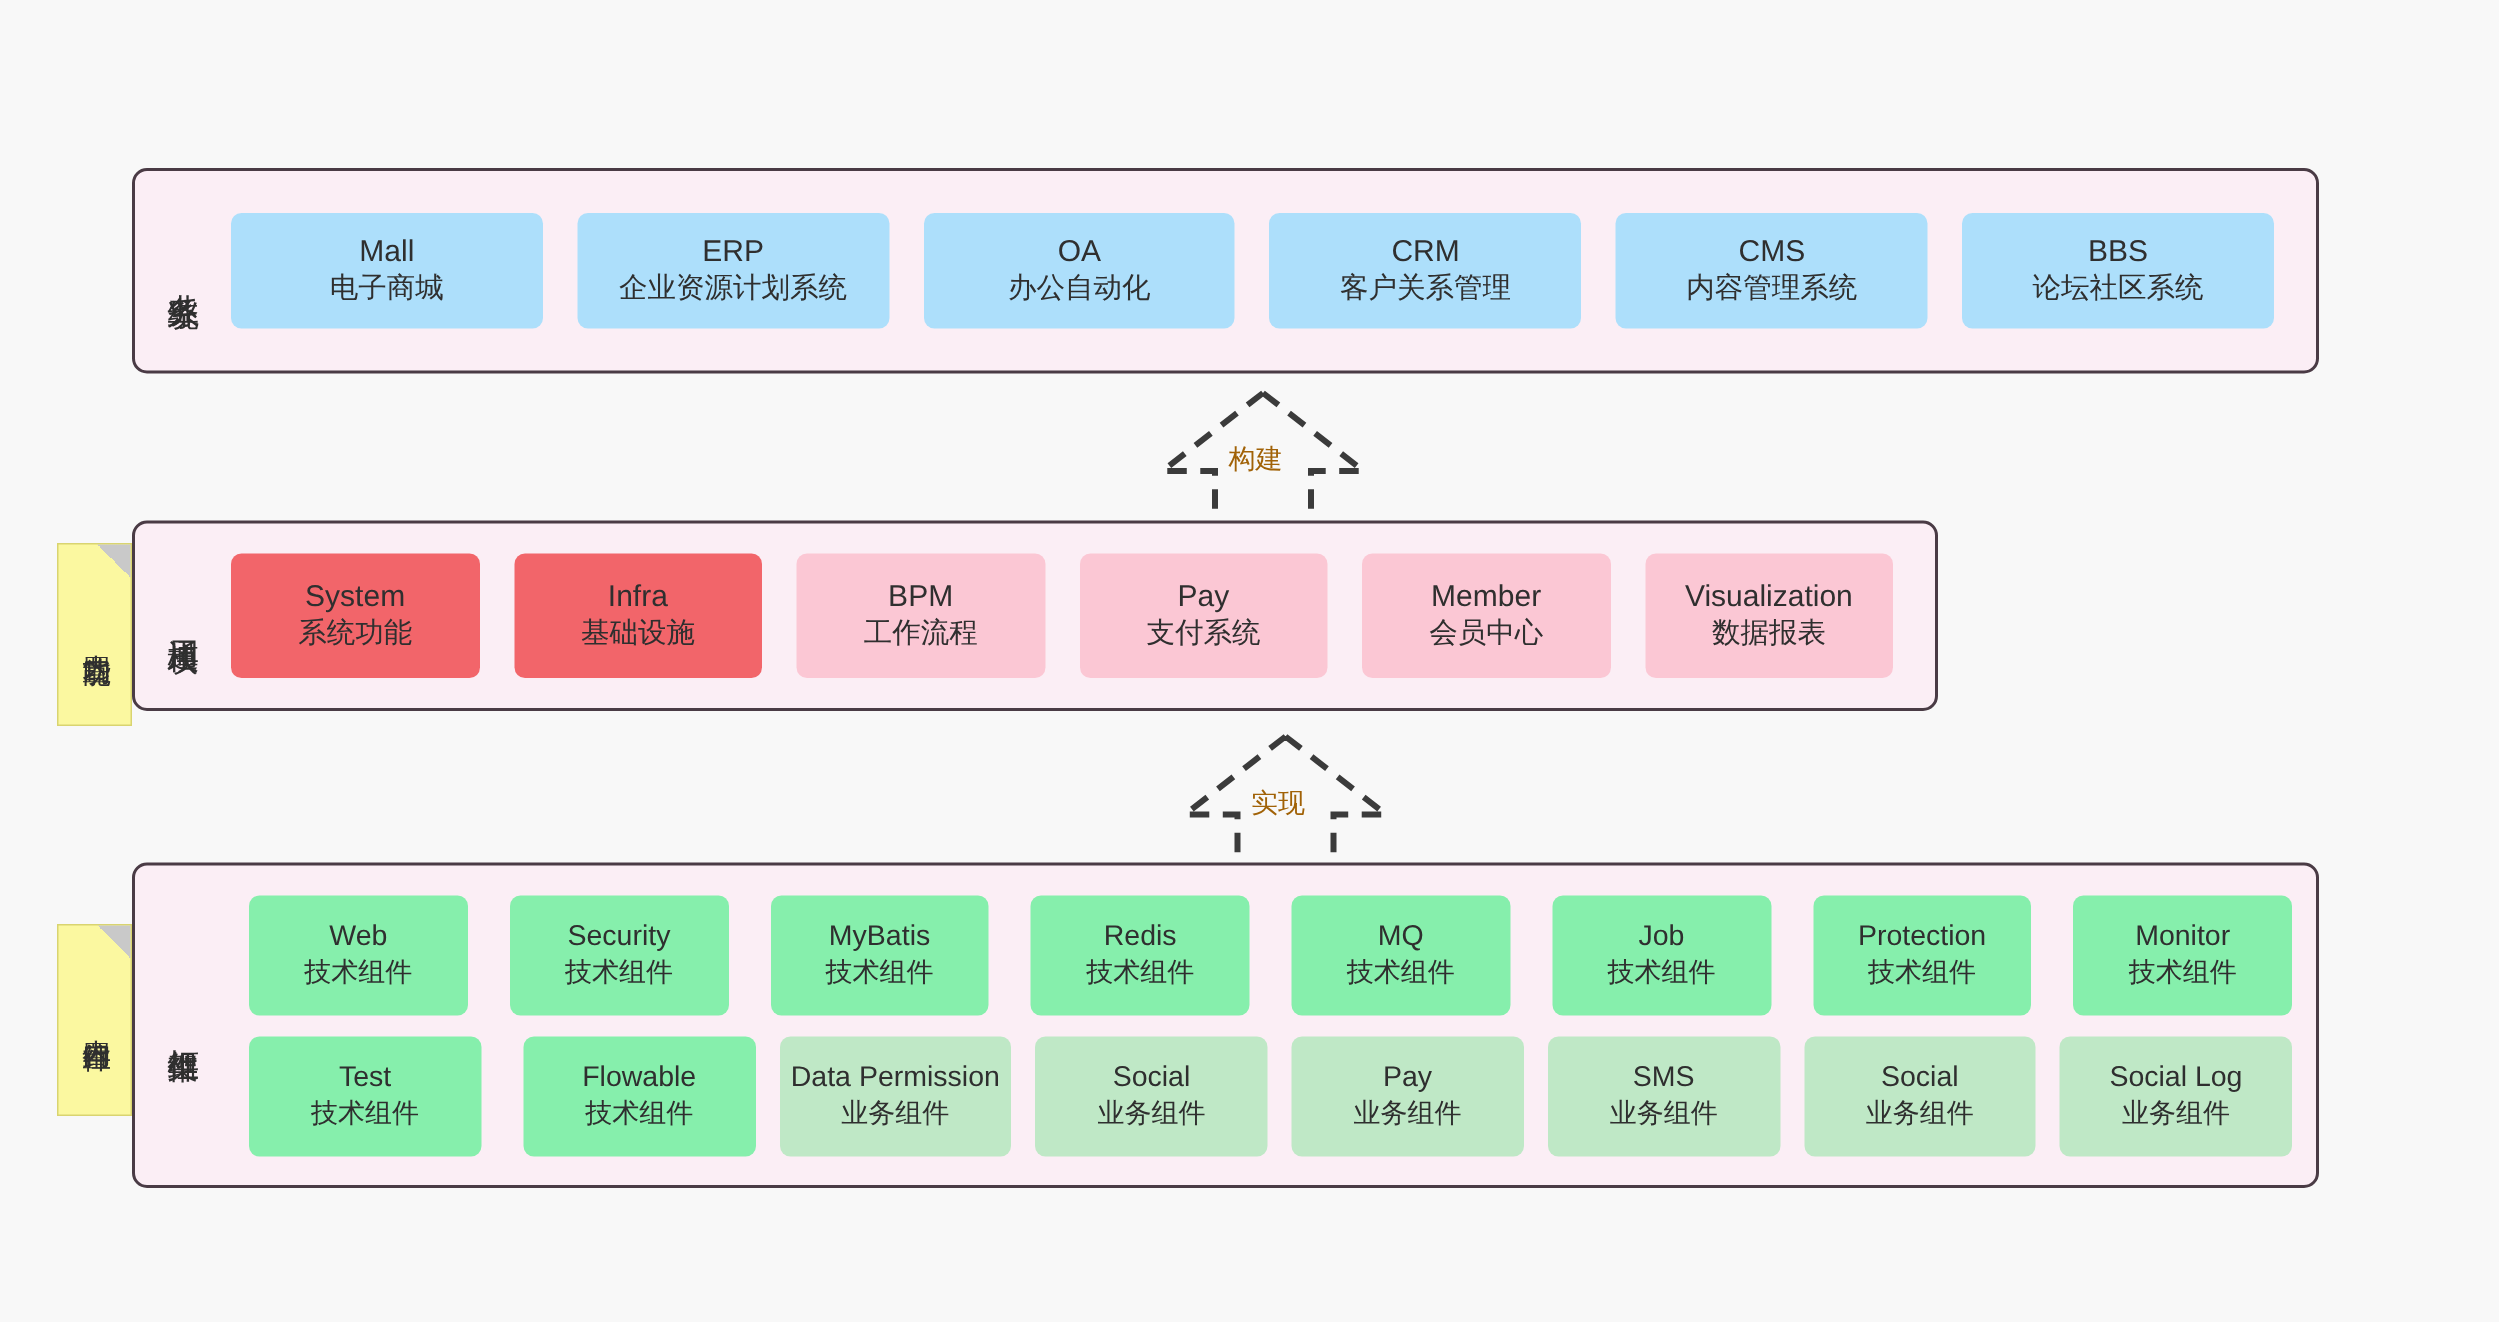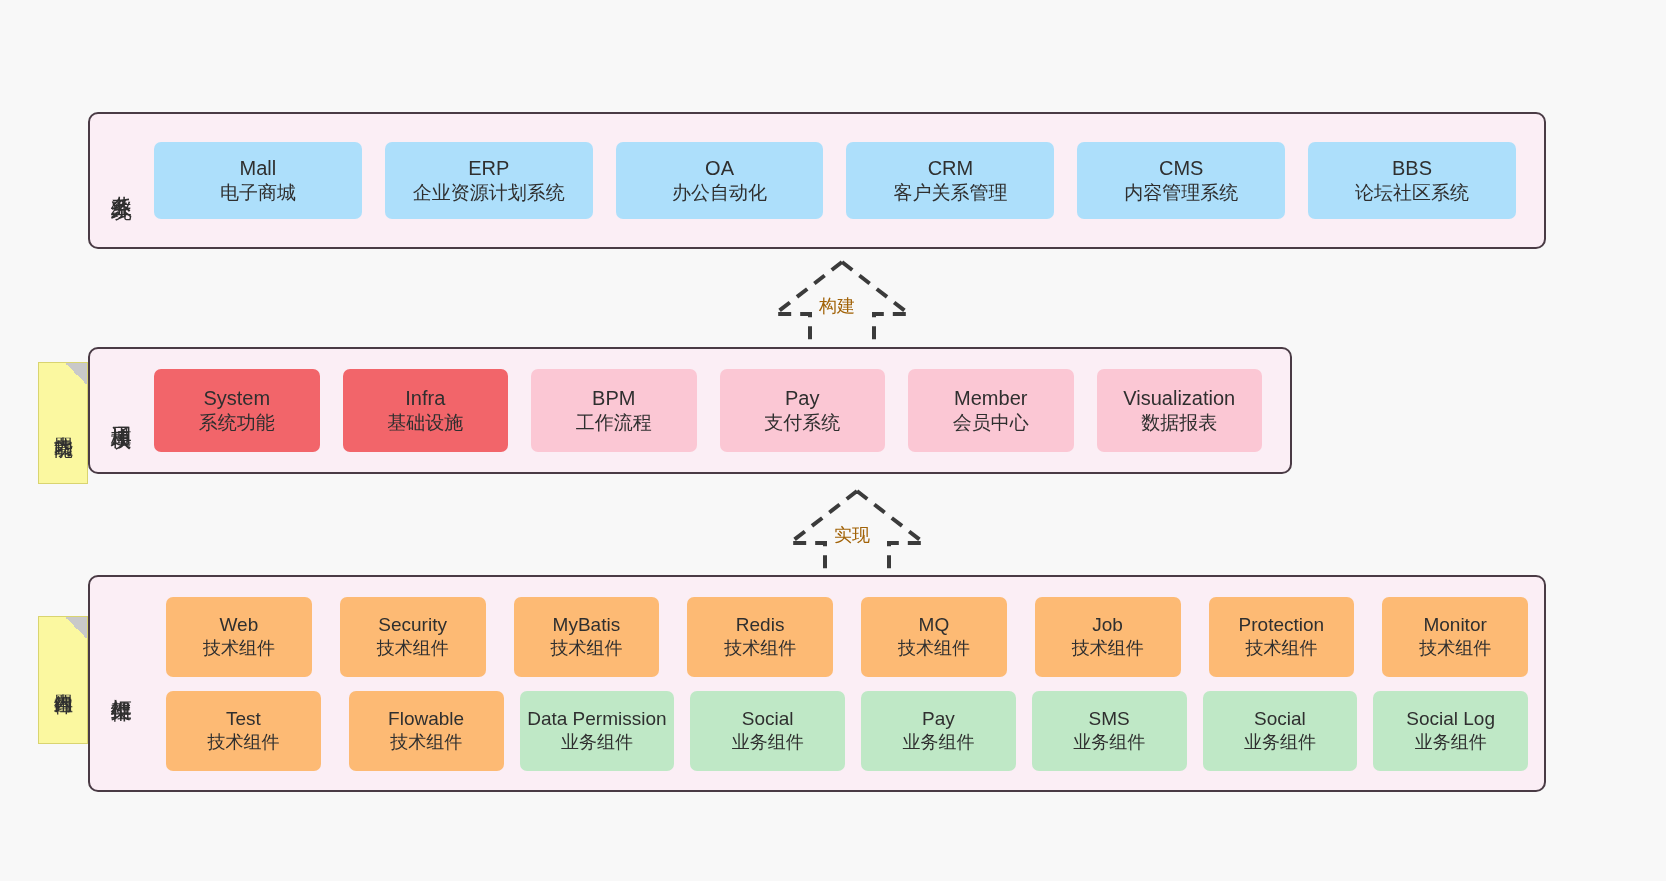--- a/index.html
+++ b/index.html
@@ -71,21 +71,21 @@
     line-height: 1.25;
     padding: 6px 4px;
     user-select: none;
   }
   .card .en { font-size: 20px; }
   .card .cn { font-size: 19px; }
 
   .card.blue  { background: #addffb; }
   .card.red   { background: #f2656a; }
   .card.pink  { background: #fbc7d4; }
-  .card.green { background: #fdba74; margin-left: 12px; }
+  .card.green { background: #86efac; margin-left: 12px; }
   .card.lgreen{ background: #bfe8c6; }
 
   
   #layer-business { left: 88px; top: 112px; width: 1458px; height: 137px; }
   #layer-business .row { gap: 23px; height: 77px; }
   #layer-business .card { height: 77px; }
 
   
   #layer-module { left: 88px; top: 347px; width: 1204px; height: 127px; }
   #layer-module .row { gap: 23px; height: 83px; }

